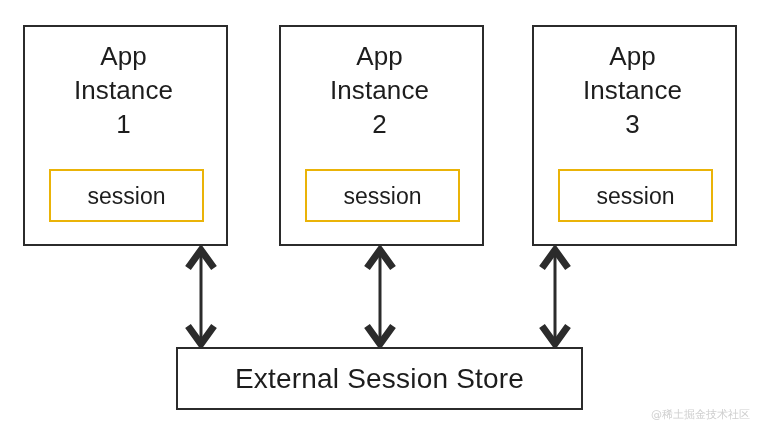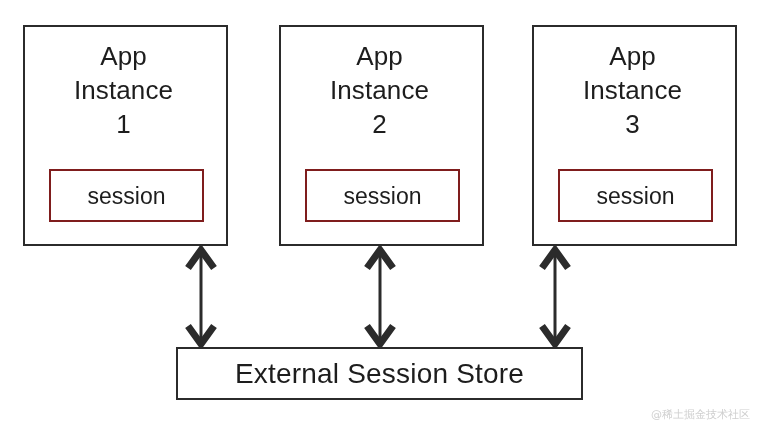--- a/index.html
+++ b/index.html
@@ -35,21 +35,21 @@
     line-height: 34px;
     color: #1d1d1d;
     letter-spacing: 0.1px;
     white-space: pre-line;
   }
 
   
   .session-box {
     position: absolute;
     box-sizing: border-box;
-    border: 2px solid #7f1d1d;
+    border: 2px solid #eab308;
     background: #ffffff;
     display: flex;
     align-items: center;
     justify-content: center;
   }
   .session-label {
     font-size: 23px;
     line-height: 26px;
     color: #1d1d1d;
   }
@@ -131,19 +131,19 @@
     <polyline points="12,22 25,4 38,22" fill="none" stroke="#2b2b2b" stroke-width="7" stroke-linecap="butt" stroke-linejoin="miter"></polyline>
     <polyline points="12,80 25,98 38,80" fill="none" stroke="#2b2b2b" stroke-width="7" stroke-linecap="butt" stroke-linejoin="miter"></polyline>
   </svg>
 
   <svg class="arrow-connector" style="left:530px; top:246px; width:50px; height:102px;" viewBox="0 0 50 102">
     <line x1="25" y1="4" x2="25" y2="98" stroke="#2b2b2b" stroke-width="3"></line>
     <polyline points="12,22 25,4 38,22" fill="none" stroke="#2b2b2b" stroke-width="7" stroke-linecap="butt" stroke-linejoin="miter"></polyline>
     <polyline points="12,80 25,98 38,80" fill="none" stroke="#2b2b2b" stroke-width="7" stroke-linecap="butt" stroke-linejoin="miter"></polyline>
   </svg>
 
-  <div id="store-box" style="left:176px; top:347px; width:407px; height:53px;">
+  <div id="store-box" style="left:176px; top:347px; width:407px; height:63px;">
     <span id="store-label">External Session Store</span>
   </div>
 
   <div id="watermark">@稀土掘金技术社区</div>
 
 </div>
 
 </body></html>

